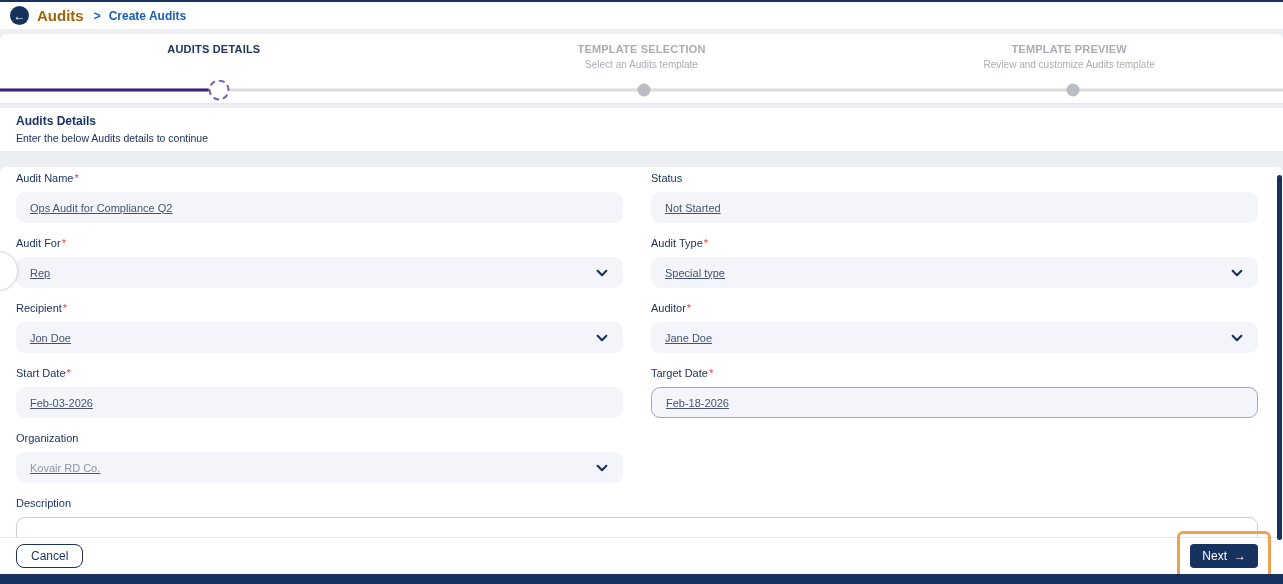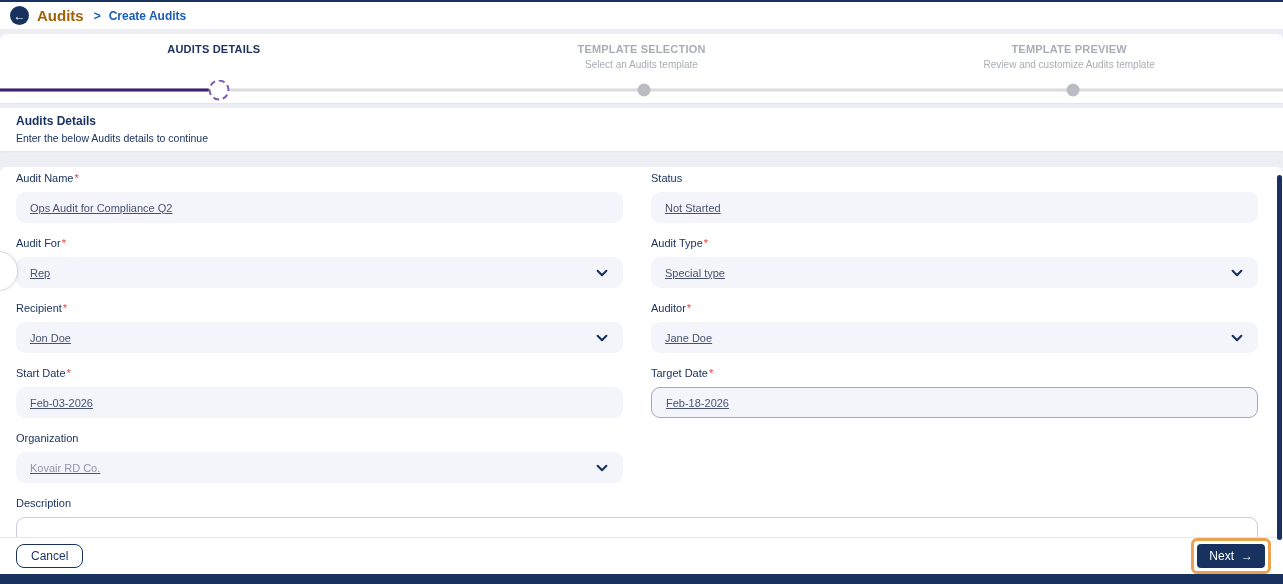--- a/index.html
+++ b/index.html
@@ -111,21 +111,21 @@
     display: flex; align-items: center; justify-content: space-between;
     padding: 0 12px 0 16px;
   }
   .cancel {
     background: #ffffff; color: #17325e;
     border: 1px solid #17325e; border-radius: 8px;
     font-family: "Liberation Sans", sans-serif;
     font-size: 12px; padding: 4px 14px; cursor: pointer;
   }
   .next-wrap {
-    border: 3px solid #eca351; border-radius: 6px; padding: 3px;
+    border: 3px solid #eca351; border-radius: 6px; padding: 10px;
     display: inline-flex;
   }
   .next {
     background: #17325e; color: #ffffff;
     border: none; border-radius: 4px;
     font-family: "Liberation Sans", sans-serif;
     font-size: 12px; padding: 5px 12px; cursor: pointer;
     display: inline-flex; align-items: center; gap: 7px;
   }
   .bottom-strip {

